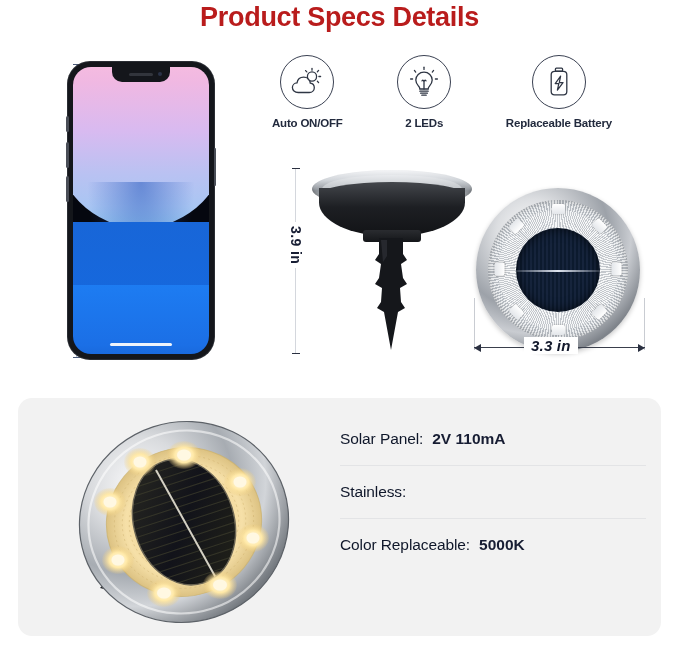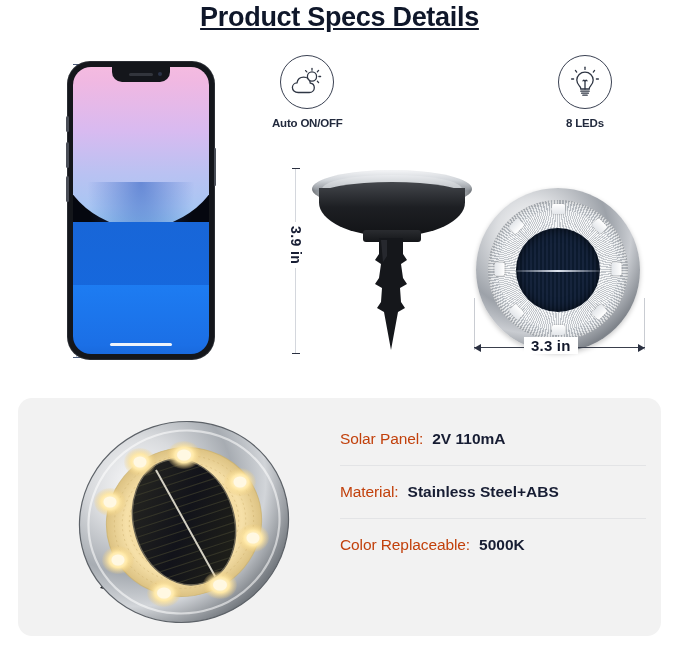--- a/index.html
+++ b/index.html
@@ -12,22 +12,21 @@
     position:relative;
   }
   .page{position:relative;width:679px;height:650px;}
 
   
   .title{
     position:absolute;left:0;top:2px;width:679px;
     text-align:center;
     font-size:27px;font-weight:bold;
     letter-spacing:-0.3px;
-    color:#0f172a;
-    text-decoration:underline;
+    color:#b91c1c;
   }
 
   
   .features{
     position:absolute;left:272px;top:55px;width:340px;height:80px;
     display:flex;justify-content:space-between;align-items:flex-start;gap:48px;
   }
   .feature{display:flex;flex-direction:column;align-items:center;width:auto;}
   .feat-circle{
     width:52px;height:52px;border-radius:50%;
@@ -173,21 +172,21 @@
 
   
   .dim-h{position:absolute;height:1px;background:#3a3f4c;}
   .dim-h .capl{position:absolute;left:0;top:-3.5px;width:0;height:0;
     border-top:4px solid transparent;border-bottom:4px solid transparent;border-right:7px solid #2a3040;}
   .dim-h .capr{position:absolute;right:0;top:-3.5px;width:0;height:0;
     border-top:4px solid transparent;border-bottom:4px solid transparent;border-left:7px solid #2a3040;}
   .dim-tick{position:absolute;width:1px;background:#c9ccd2;}
   .dim-label-h{
     position:absolute;font-size:15px;font-weight:bold;color:#12182b;
-    background:#fff;padding:0 7px;letter-spacing:0.2px;
+    background:#fff;padding:0 7px;letter-spacing:0.2px;font-style:italic;
   }
 
   
   .card{
     position:absolute;left:18px;top:398px;width:643px;height:238px;
     background:#f2f2f2;border-radius:14px;
   }
   .lit-wrap{position:absolute;left:60px;top:410px;width:240px;height:220px;}
 
   .specs{
@@ -195,21 +194,21 @@
   }
   .spec-row{
     position:relative;height:53px;display:flex;align-items:center;
     padding-left:18px;
   }
   .spec-row + .spec-row::before{
     content:"";position:absolute;left:18px;right:6px;top:0;height:1px;
     background:#e3e4e6;
   }
   .spec-label{
-    font-size:15.5px;color:#c2410c;letter-spacing:-0.1px;white-space:nowrap;
+    font-size:15.5px;color:#0f172a;letter-spacing:-0.1px;white-space:nowrap;
   }
   .spec-value{
     font-size:15.5px;font-weight:bold;color:#171d33;margin-left:9px;white-space:nowrap;
   }
 </style>
 </head>
 <body>
 
 <div class="page">
 
@@ -240,23 +239,33 @@
           <line x1="11.6" y1="27.2" x2="18.4" y2="27.2"></line>
           <path d="M12.8 29.2 L17.2 29.2"></path>
           <path d="M15 23.0 L15 16.0 M15 16.0 C15 14.3 13.4 13.6 13.0 14.9 M15 16.0 C15 14.3 16.6 13.6 17.0 14.9"></path>
           <line x1="15" y1="1.2" x2="15" y2="3.4"></line>
           <line x1="5.4" y1="4.4" x2="6.7" y2="6.1"></line>
           <line x1="24.6" y1="4.4" x2="23.3" y2="6.1"></line>
           <line x1="1.6" y1="13.0" x2="3.6" y2="13.0"></line>
           <line x1="28.4" y1="13.0" x2="26.4" y2="13.0"></line>
         </svg>
       </div>
-      <div class="feat-label">8 LEDs</div>
-    </div>
-
+      <div class="feat-label">2 LEDs</div>
+    </div>
+
+    <div class="feature">
+      <div class="feat-circle">
+        <svg width="26" height="32" viewBox="0 0 26 32" fill="none" stroke="#2f3644" stroke-width="1.3" stroke-linejoin="round">
+          <rect x="9.4" y="2.2" width="7.2" height="3.0" rx="1"></rect>
+          <rect x="5.2" y="5.4" width="15.6" height="23.4" rx="3.4"></rect>
+          <path d="M14.6 10.2 L9.2 17.6 L12.8 17.6 L11.4 24.2 L17.0 16.6 L13.3 16.6 Z" stroke-width="1.25"></path>
+        </svg>
+      </div>
+      <div class="feat-label">Replaceable Battery</div>
+    </div>
   </div>
 
   <div class="phone-wrap">
     <div class="dim-v" style="left:24px;top:2px;height:294px;">
       <div class="cap t"></div>
         <div class="cap b"></div>
     </div>
     <div class="dim-label-v" style="left:17px;top:108px;">5.9 in</div>
 
     <div class="phone">
@@ -436,22 +445,21 @@
       <ellipse cx="124" cy="112" rx="96" ry="91" fill="none" stroke="#ffffff" stroke-width="2.2" opacity="0.55" transform="rotate(-18 124 112)"></ellipse>
     </svg>
   </div>
 
   <div class="specs">
     <div class="spec-row">
       <span class="spec-label">Solar Panel:</span>
       <span class="spec-value">2V 110mA</span>
     </div>
     <div class="spec-row">
-      <span class="spec-label">Material:</span>
-      <span class="spec-value">Stainless Steel+ABS</span>
+      <span class="spec-label">Stainless:</span>
     </div>
     <div class="spec-row">
       <span class="spec-label">Color Replaceable:</span>
       <span class="spec-value">5000K</span>
     </div>
   </div>
 
 </div>
 
 </body></html>

